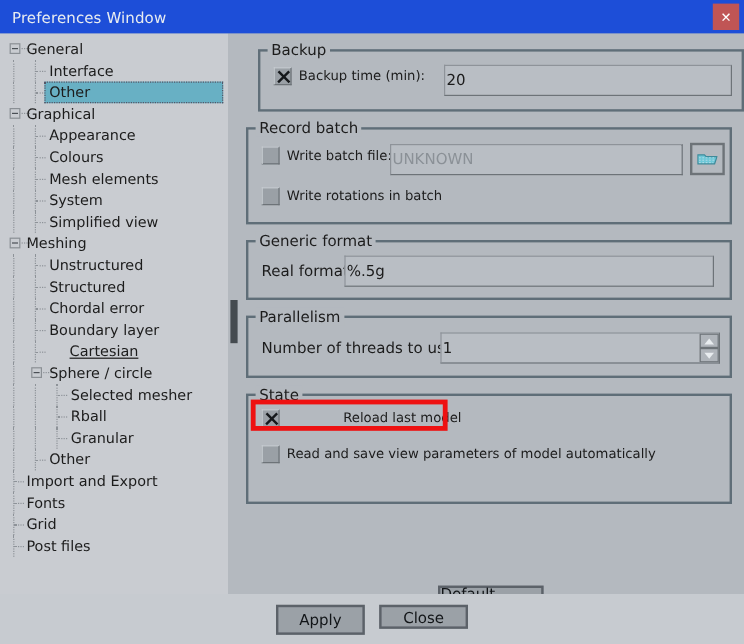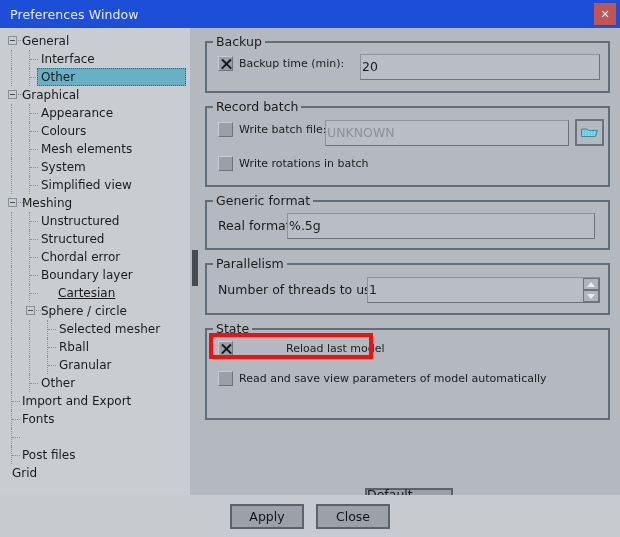--- a/index.html
+++ b/index.html
@@ -269,35 +269,35 @@
           <span class="lbl" style="position: absolute; left: 22px;">Import and Export</span>
         </div>
         <div class="tnode">
           <div class="vline" style="left: 11px; top: 0px; height: 18px;"></div>
           <div class="hline" style="left: 12px; top: 9px; width: 8px;"></div>
           <span class="lbl" style="position: absolute; left: 22px;">Fonts</span>
         </div>
         <div class="tnode">
           <div class="vline" style="left: 11px; top: 0px; height: 18px;"></div>
           <div class="hline" style="left: 12px; top: 9px; width: 8px;"></div>
-          <span class="lbl" style="position: absolute; left: 12px; margin-top: 36px;">Grid</span>
+          <span class="lbl" style="position: absolute; left: 22px;">Grid</span>
         </div>
         <div class="tnode">
           <div class="vline" style="left: 11px; top: 0px; height: 18px;"></div>
           <div class="hline" style="left: 12px; top: 9px; width: 8px;"></div>
           <span class="lbl" style="position: absolute; left: 22px;">Post files</span>
         </div>
       </div>
   </div>
 
   <div class="content">
 
     <div class="scroll-thumb" style="left:2px;top:222px;width:6px;height:36px;"></div>
 
-    <div class="group" style="left:15px;top:13px;width:405px;height:52px;">
+    <div class="group" style="left:25px;top:13px;width:405px;height:52px;">
       <div class="group-title" style="left:6px;top:-9px;">Backup</div>
       <div class="row" style="left:11px;top:13px;">
         <div class="cb on"></div>
         <div class="cblabel">Backup time (min):</div>
       </div>
       <div class="field" style="position:absolute;left:153px;top:11px;width:240px;">20</div>
     </div>
 
     <div class="group" style="left:15px;top:78px;width:405px;height:81px;">
       <div class="group-title" style="left:6px;top:-9px;">Record batch</div>
@@ -355,15 +355,15 @@
 
     </div>
 
     <div class="redbox" style="left:19px;top:305px;width:164px;height:26px;"></div>
 
     <div class="btn defbtn" style="left:175px;top:460px;width:88px;height:27px;">Default values</div>
   </div>
 
   <div class="bottombar">
     <div class="btn" style="position:absolute;left:230px;top:9px;width:74px;height:25px;">Apply</div>
-    <div class="btn" style="position:absolute;left:316px;top:9px;width:74px;height:25px;">Close</div>
+    <div class="btn" style="position:absolute;left:316px;top:9px;width:74px;height:20px;">Close</div>
   </div>
 </div>
 
 </body></html>

